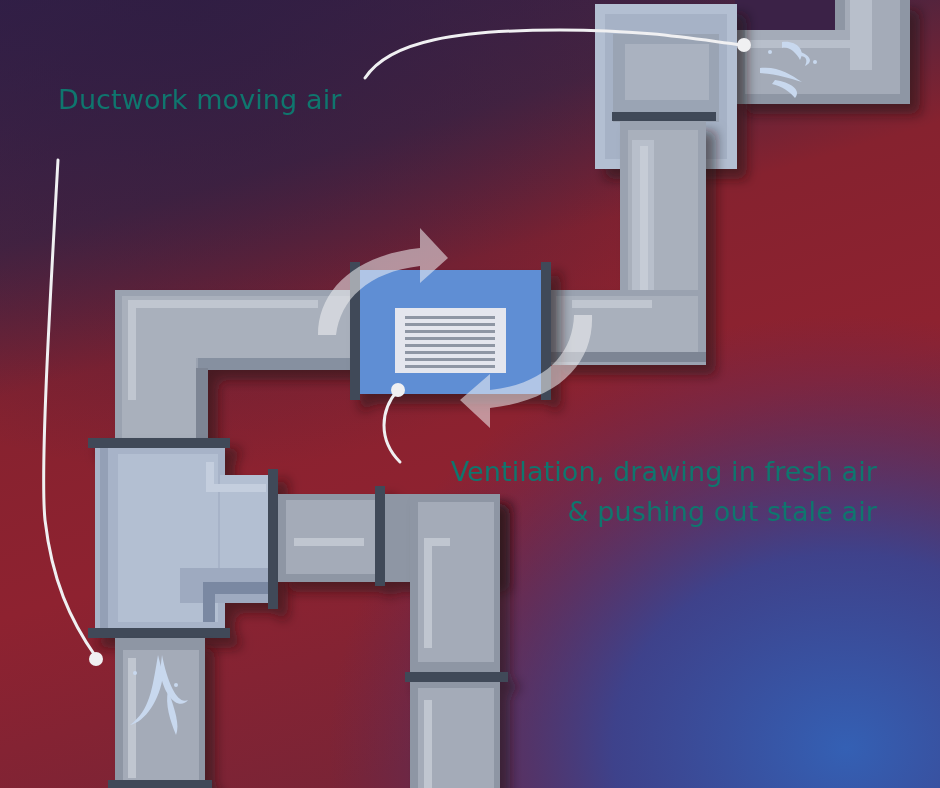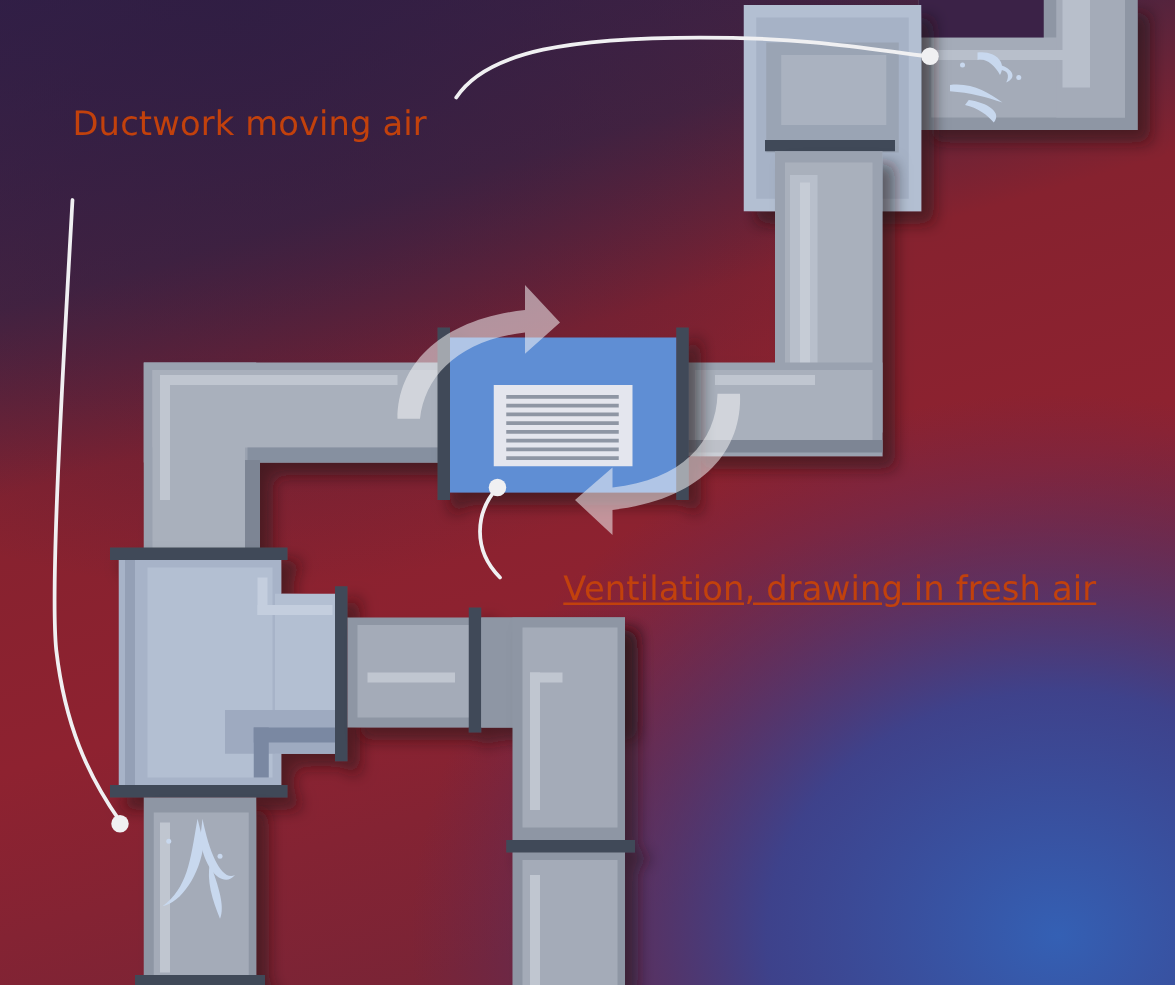--- a/index.html
+++ b/index.html
@@ -1,21 +1,21 @@
 <!DOCTYPE html>
 <html><head>
 <meta charset="utf-8">
 <style>
   html,body{margin:0;padding:0;}
   body{width:940px;height:788px;overflow:hidden;font-family:"DejaVu Sans","Liberation Sans",sans-serif;}
   .canvas{position:relative;width:940px;height:788px;overflow:hidden;}
   svg.art{position:absolute;left:0;top:0;}
-  .label{position:absolute;color:#c2410c;font-size:27px;line-height:40px;letter-spacing:0.1px;white-space:nowrap;}
+  .label{position:absolute;color:#0f766e;font-size:27px;line-height:40px;letter-spacing:0.1px;white-space:nowrap;}
   .label-ductwork{left:58px;top:80px;}
-  .label-vent{left:412px;top:452px;text-align:right;width:465px;text-decoration:underline;}
+  .label-vent{left:412px;top:452px;text-align:right;width:465px;}
   .label div{display:block;}
 </style>
 </head>
 <body>
 
 <div class="canvas">
   <svg class="art" width="940" height="788" viewBox="0 0 940 788" xmlns="http://www.w3.org/2000/svg">
     <defs>
       <linearGradient id="bg" x1="0" y1="0" x2="0.35" y2="1">
         <stop offset="0" stop-color="#34204a"></stop>
@@ -173,14 +173,15 @@
     </g>
     <circle cx="398" cy="390" r="7" fill="#f0f0f2"></circle>
   </svg>
 
   <div class="label label-ductwork">
     <div>Ductwork moving air</div>
   </div>
 
   <div class="label label-vent">
     <div>Ventilation, drawing in fresh air</div>
+    <div>&amp; pushing out stale air</div>
   </div>
 </div>
 
 </body></html>

